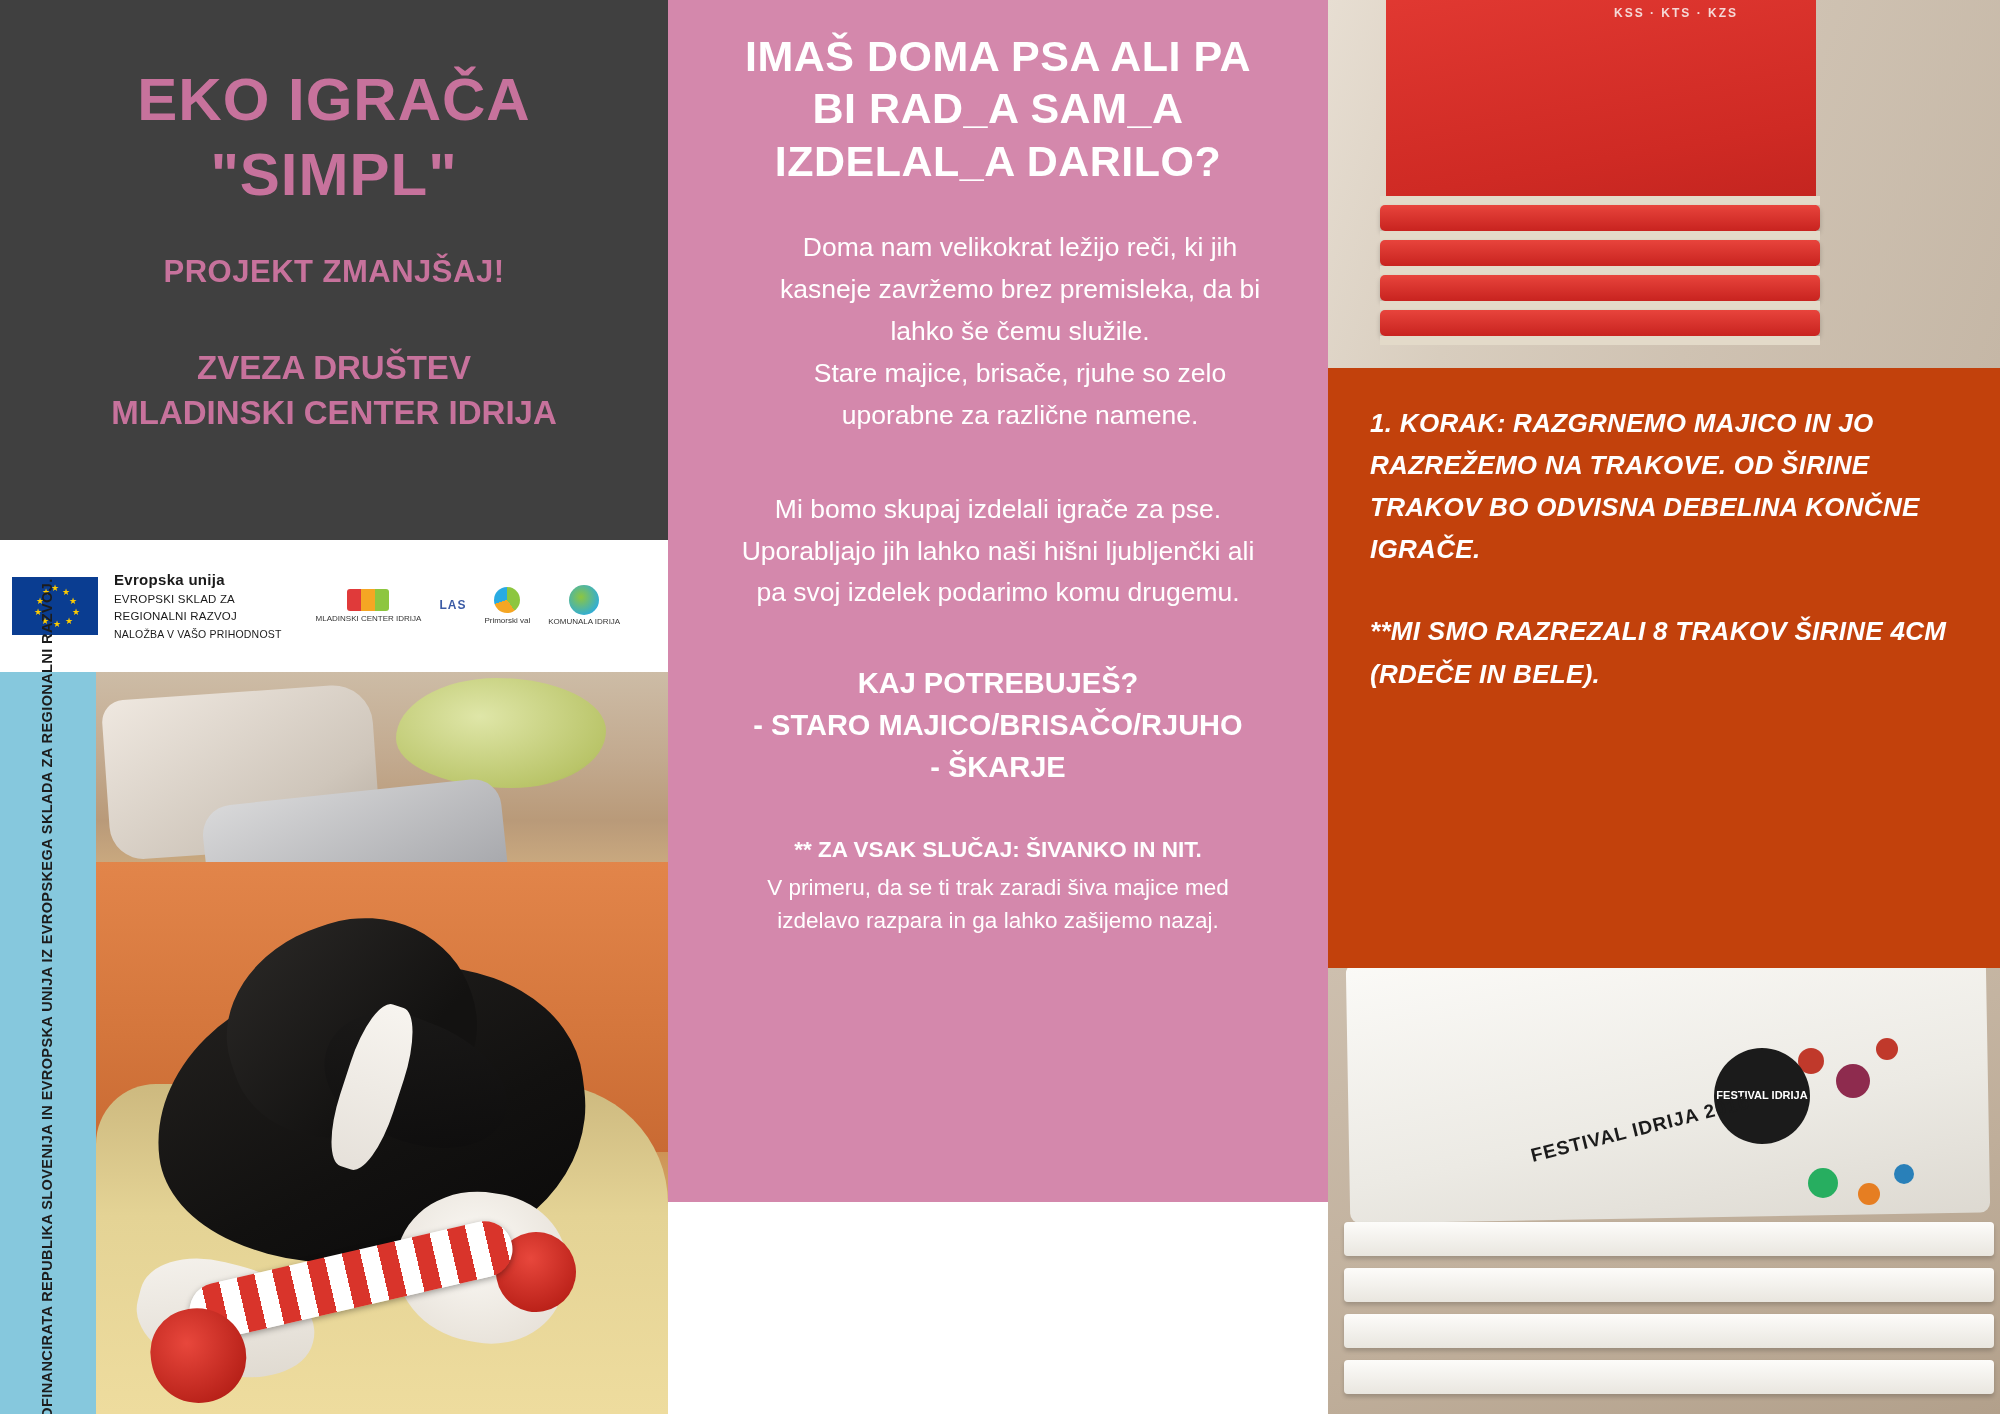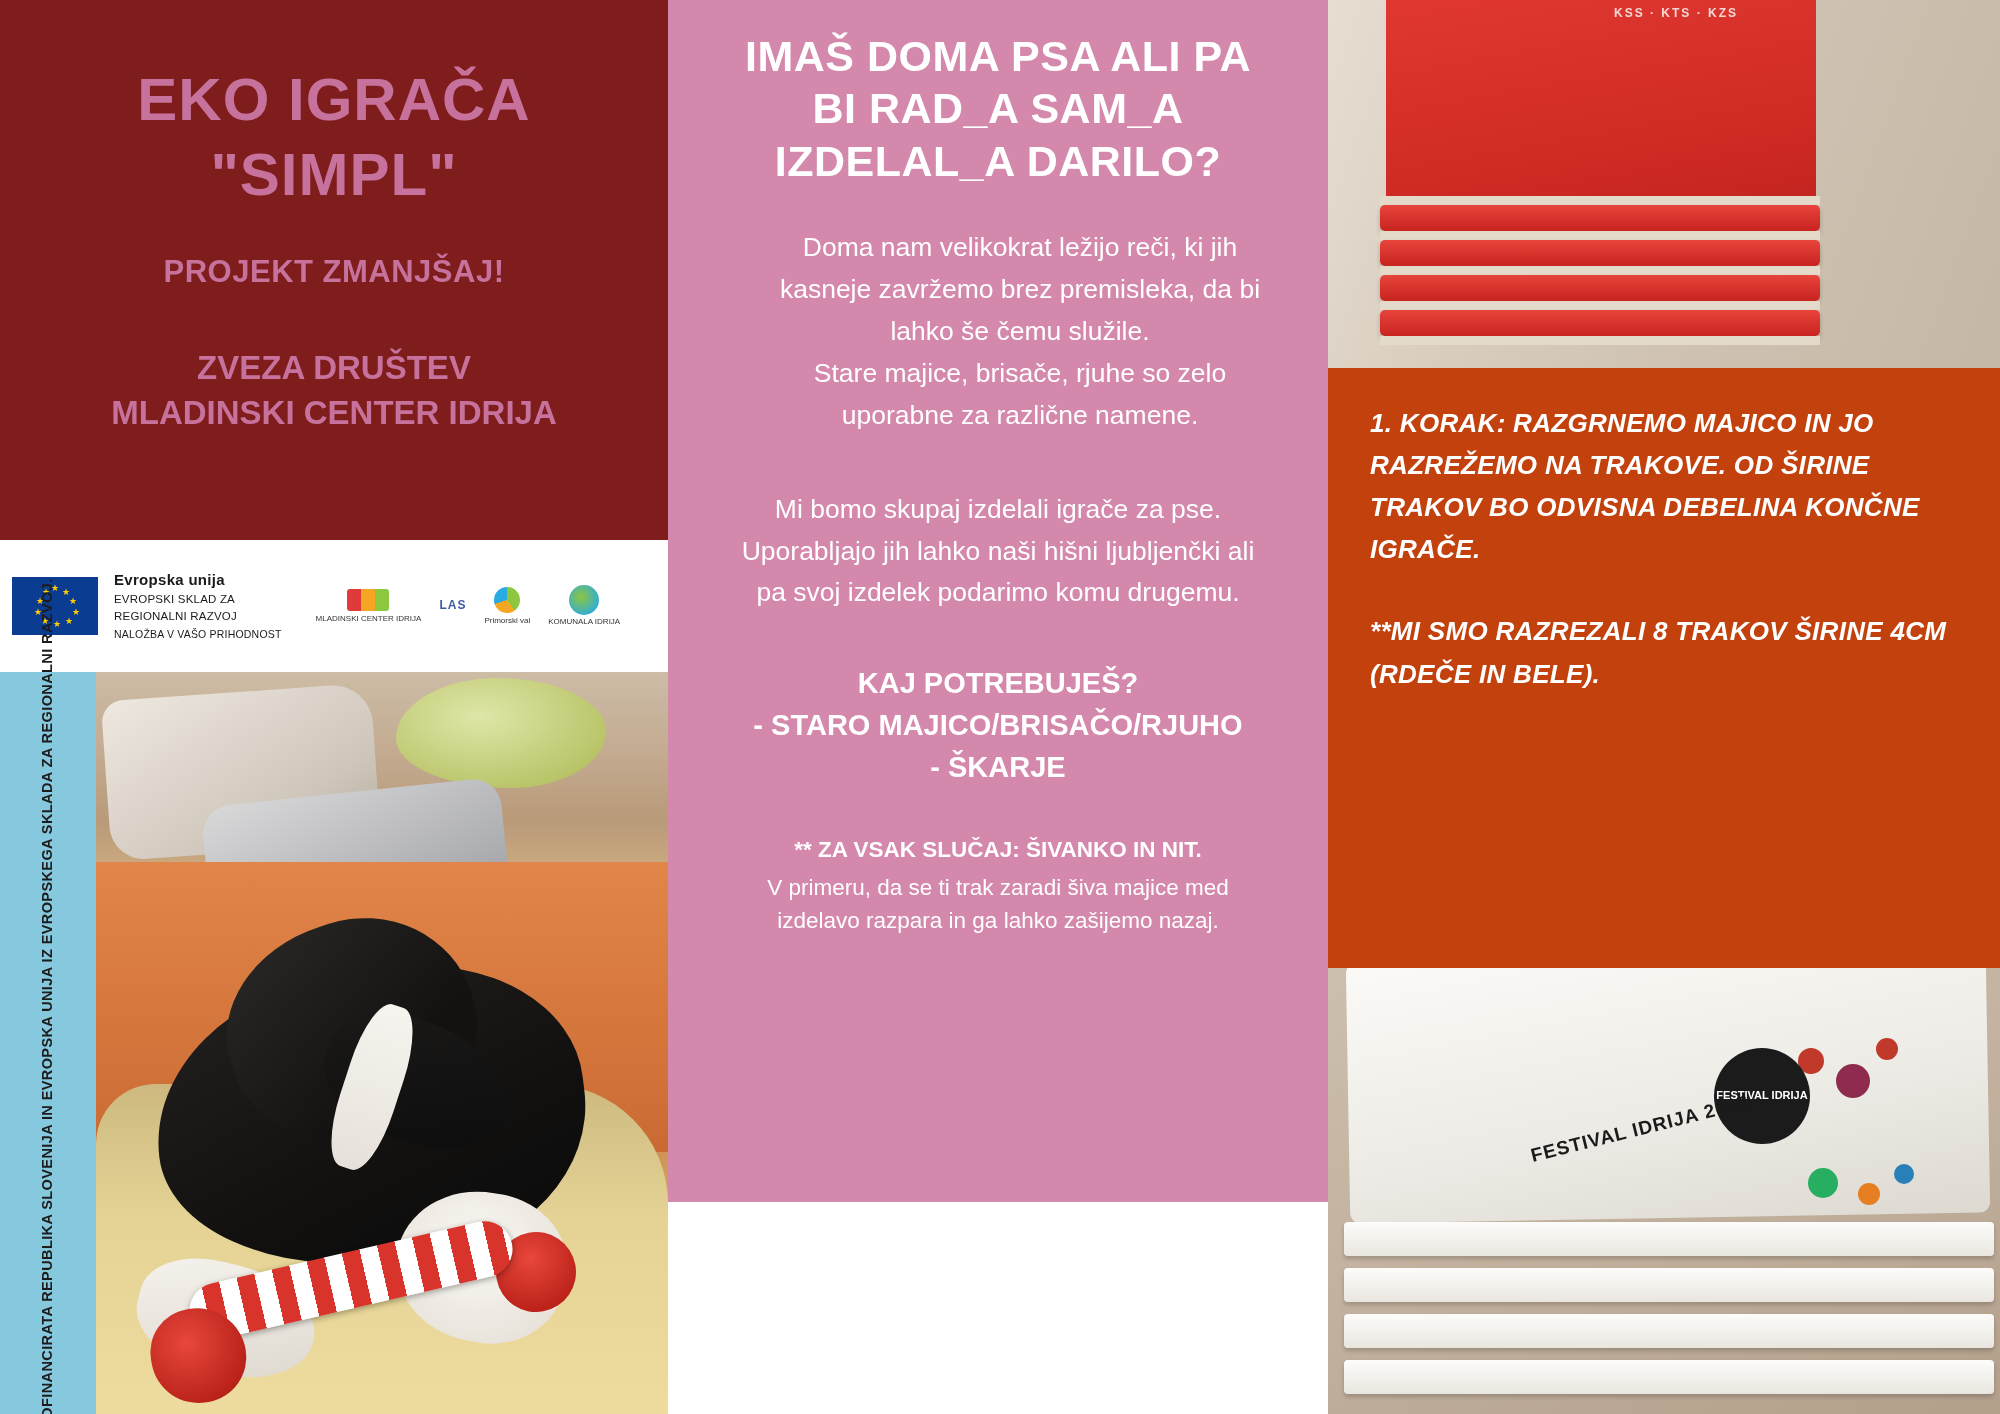--- a/index.html
+++ b/index.html
@@ -24,21 +24,21 @@
   
   .col-left {
     width: 668px;
     height: 1414px;
     position: relative;
     display: flex;
     flex-direction: column;
     background: #f9f6b8;
   }
   .left-top {
-    background: #7f1d1d;
+    background: #404040;
     height: 540px;
     padding: 40px 34px 0 34px;
     box-sizing: border-box;
     position: relative;
   }
   .title-main {
     font-size: 60px;
     font-weight: bold;
     color: #c7729c;
     letter-spacing: 1px;

